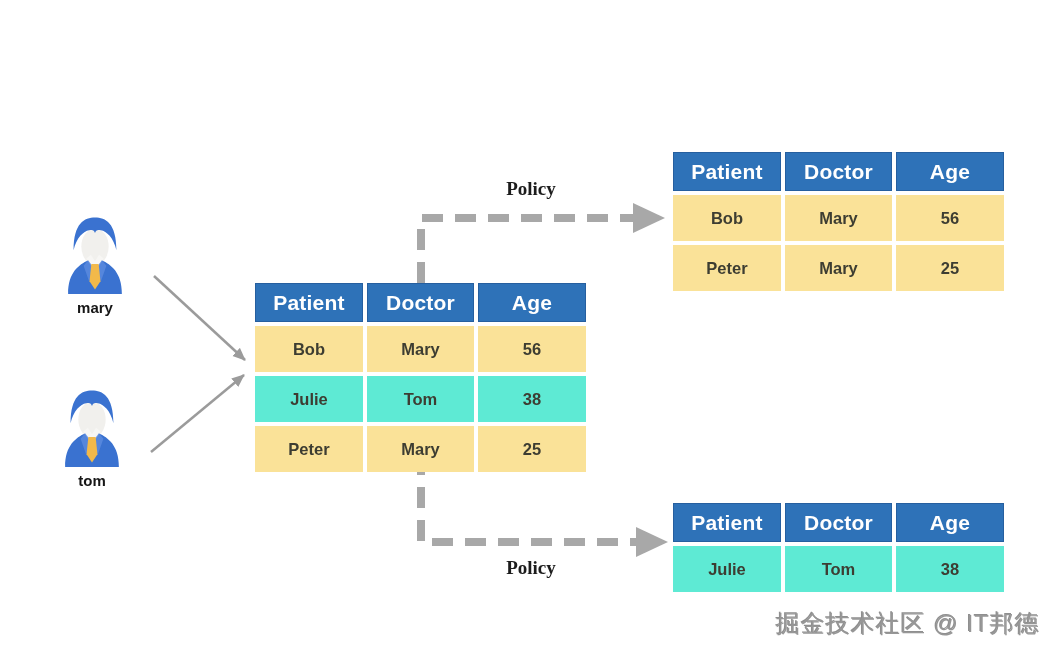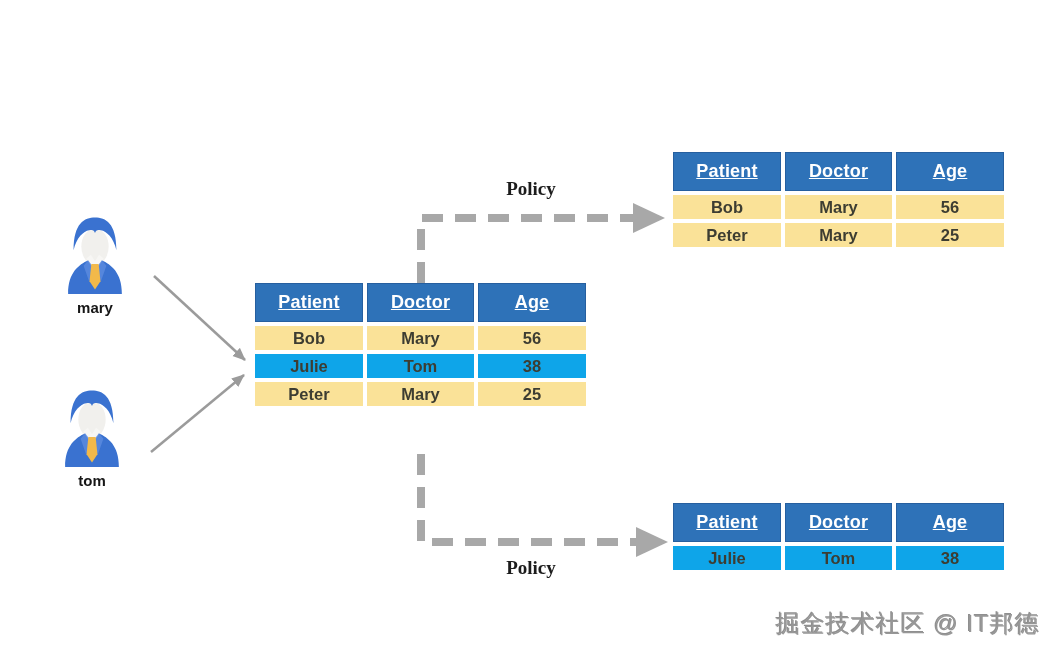--- a/index.html
+++ b/index.html
@@ -11,30 +11,29 @@
 
   
   .ptable{
     position:absolute;display:grid;
     grid-template-columns:108px 107px 108px;
     gap:4px;
   }
   .ptable .th{
     height:39px;background:#2e72b8;color:#ffffff;
     display:flex;align-items:center;justify-content:center;
-    font-size:18px;font-weight:700;letter-spacing:.2px;
+    font-size:21px;font-weight:700;letter-spacing:.2px;
     box-shadow:inset 0 0 0 1px rgba(23,61,112,.35);
-    text-decoration:underline;
   }
   .ptable .td{
-    height:24px;display:flex;align-items:center;justify-content:center;
+    height:46px;display:flex;align-items:center;justify-content:center;
     font-size:16.5px;font-weight:600;color:#3d3d32;
   }
   .td.yellow{background:#fae298;}
-  .td.green{background:#0ea5e9;}
+  .td.green{background:#5eead4;}
 
   
   .user{position:absolute;display:flex;flex-direction:column;align-items:center;width:76px;}
   .user-label{margin-top:5px;font-size:15px;font-weight:700;color:#161616;}
 
   
   .policy-label{
     position:absolute;width:124px;text-align:center;
     font-family:Liberation Serif, serif;font-weight:700;font-size:19px;color:#1c1c1c;
   }

